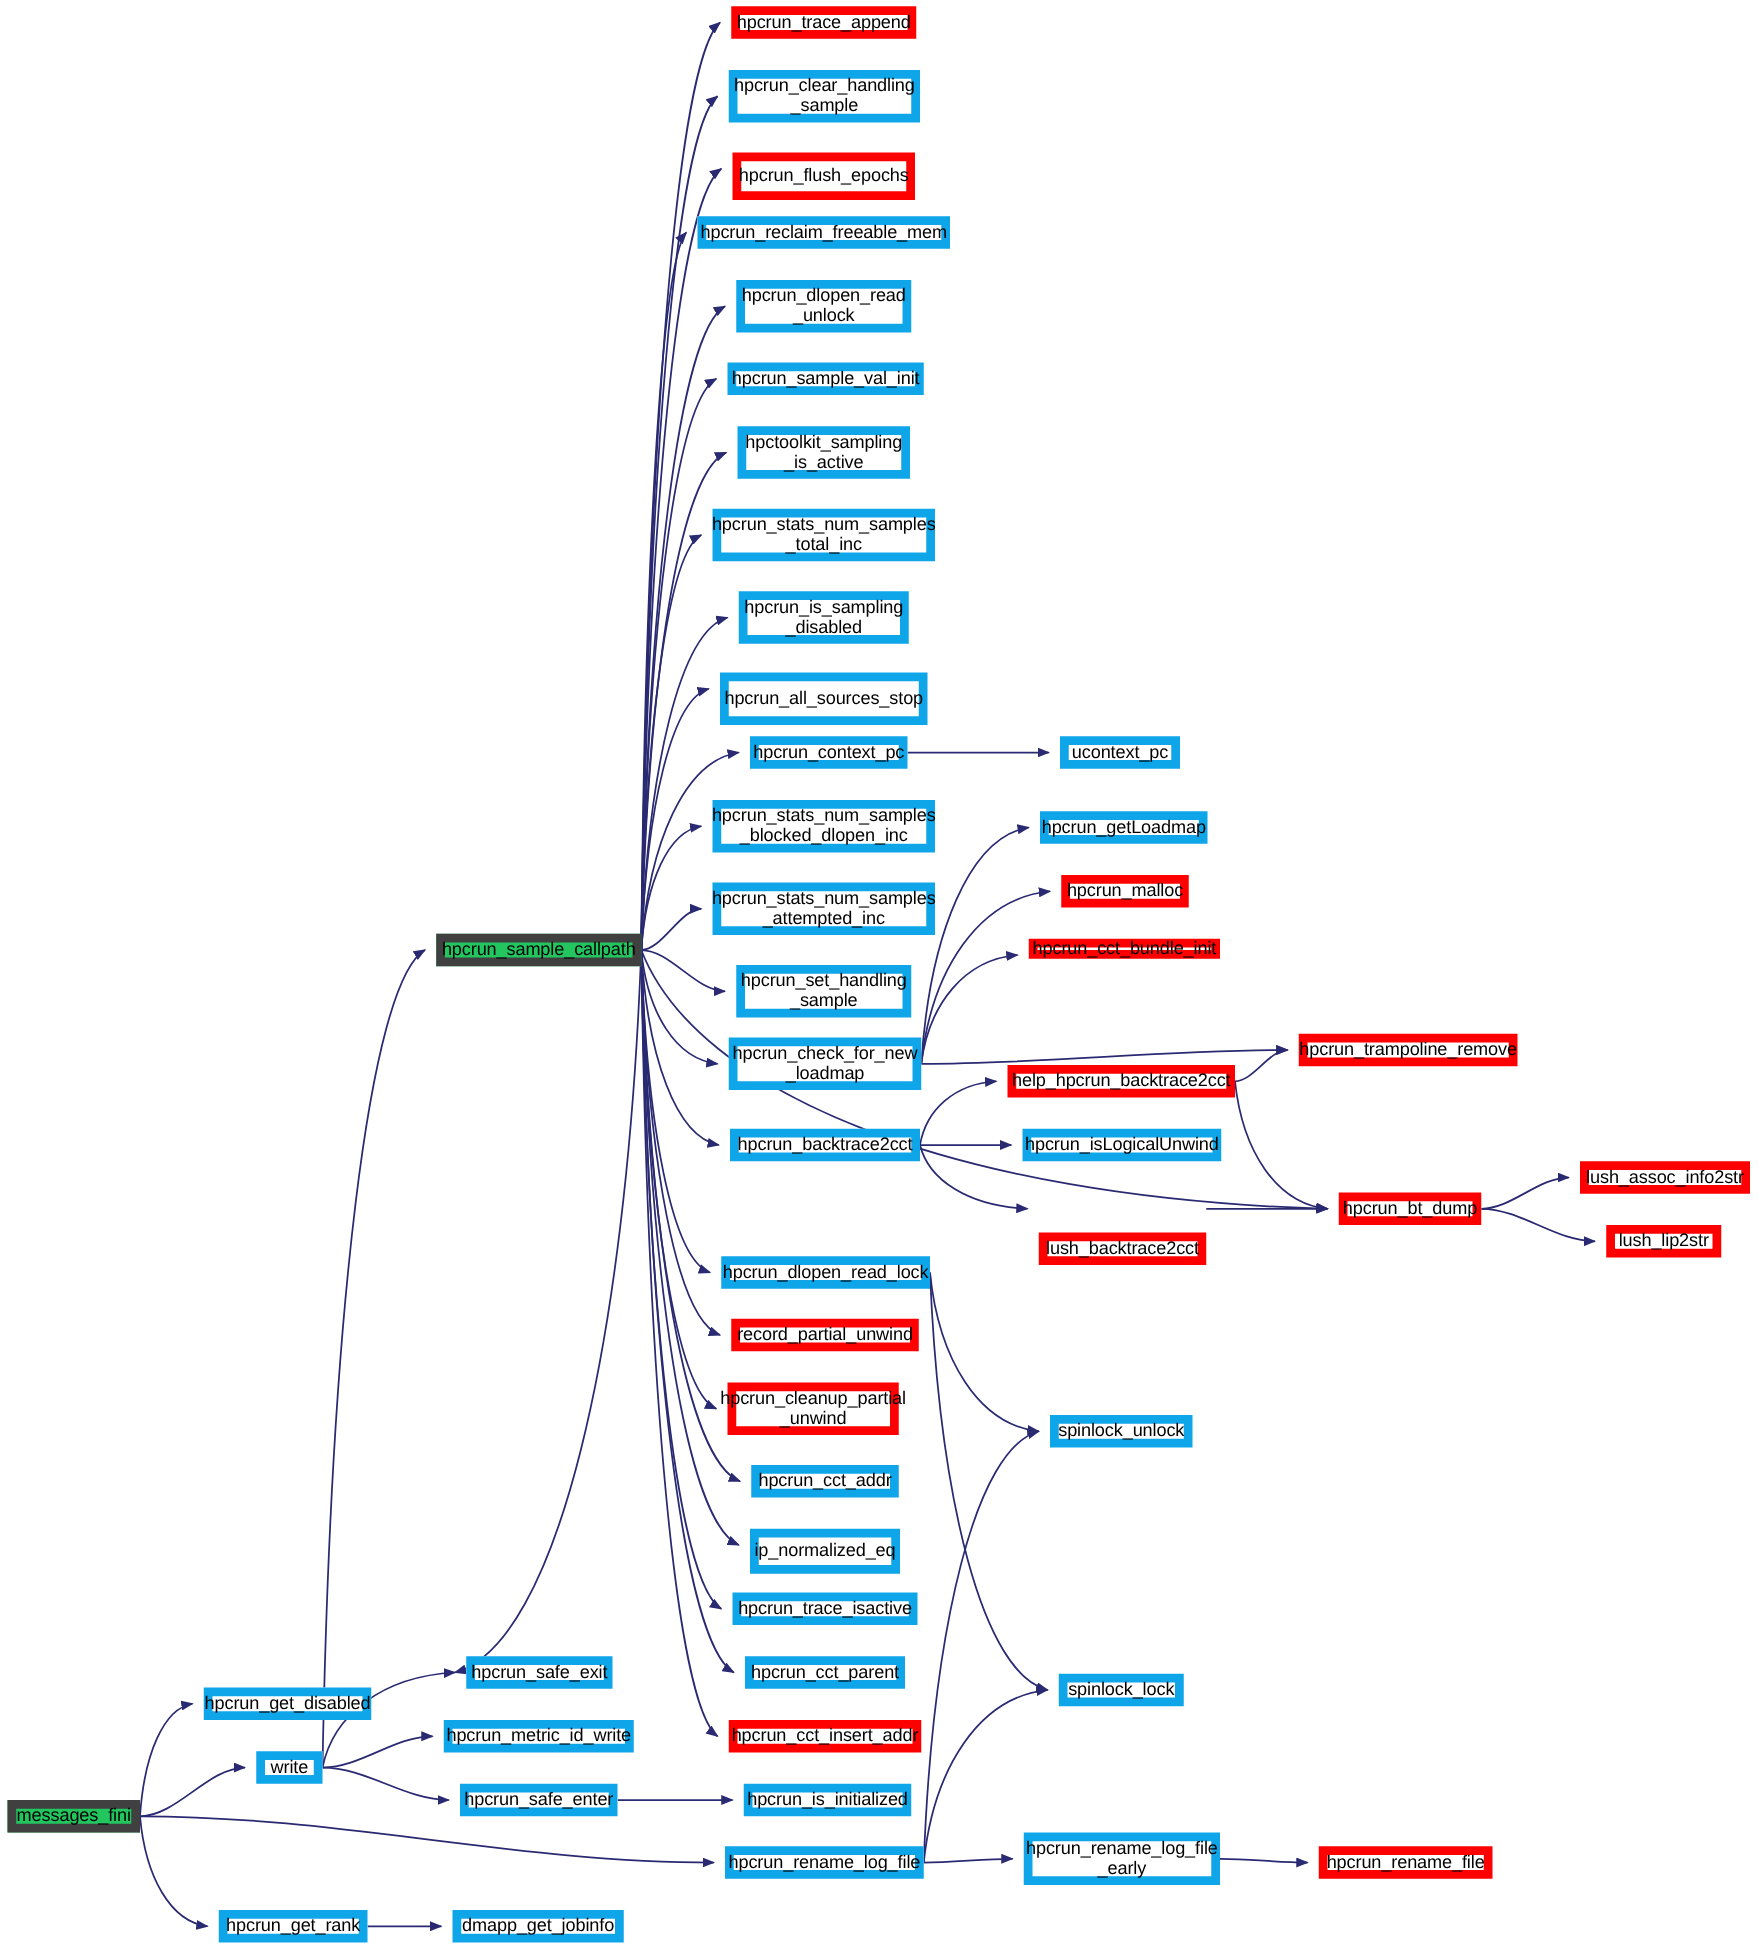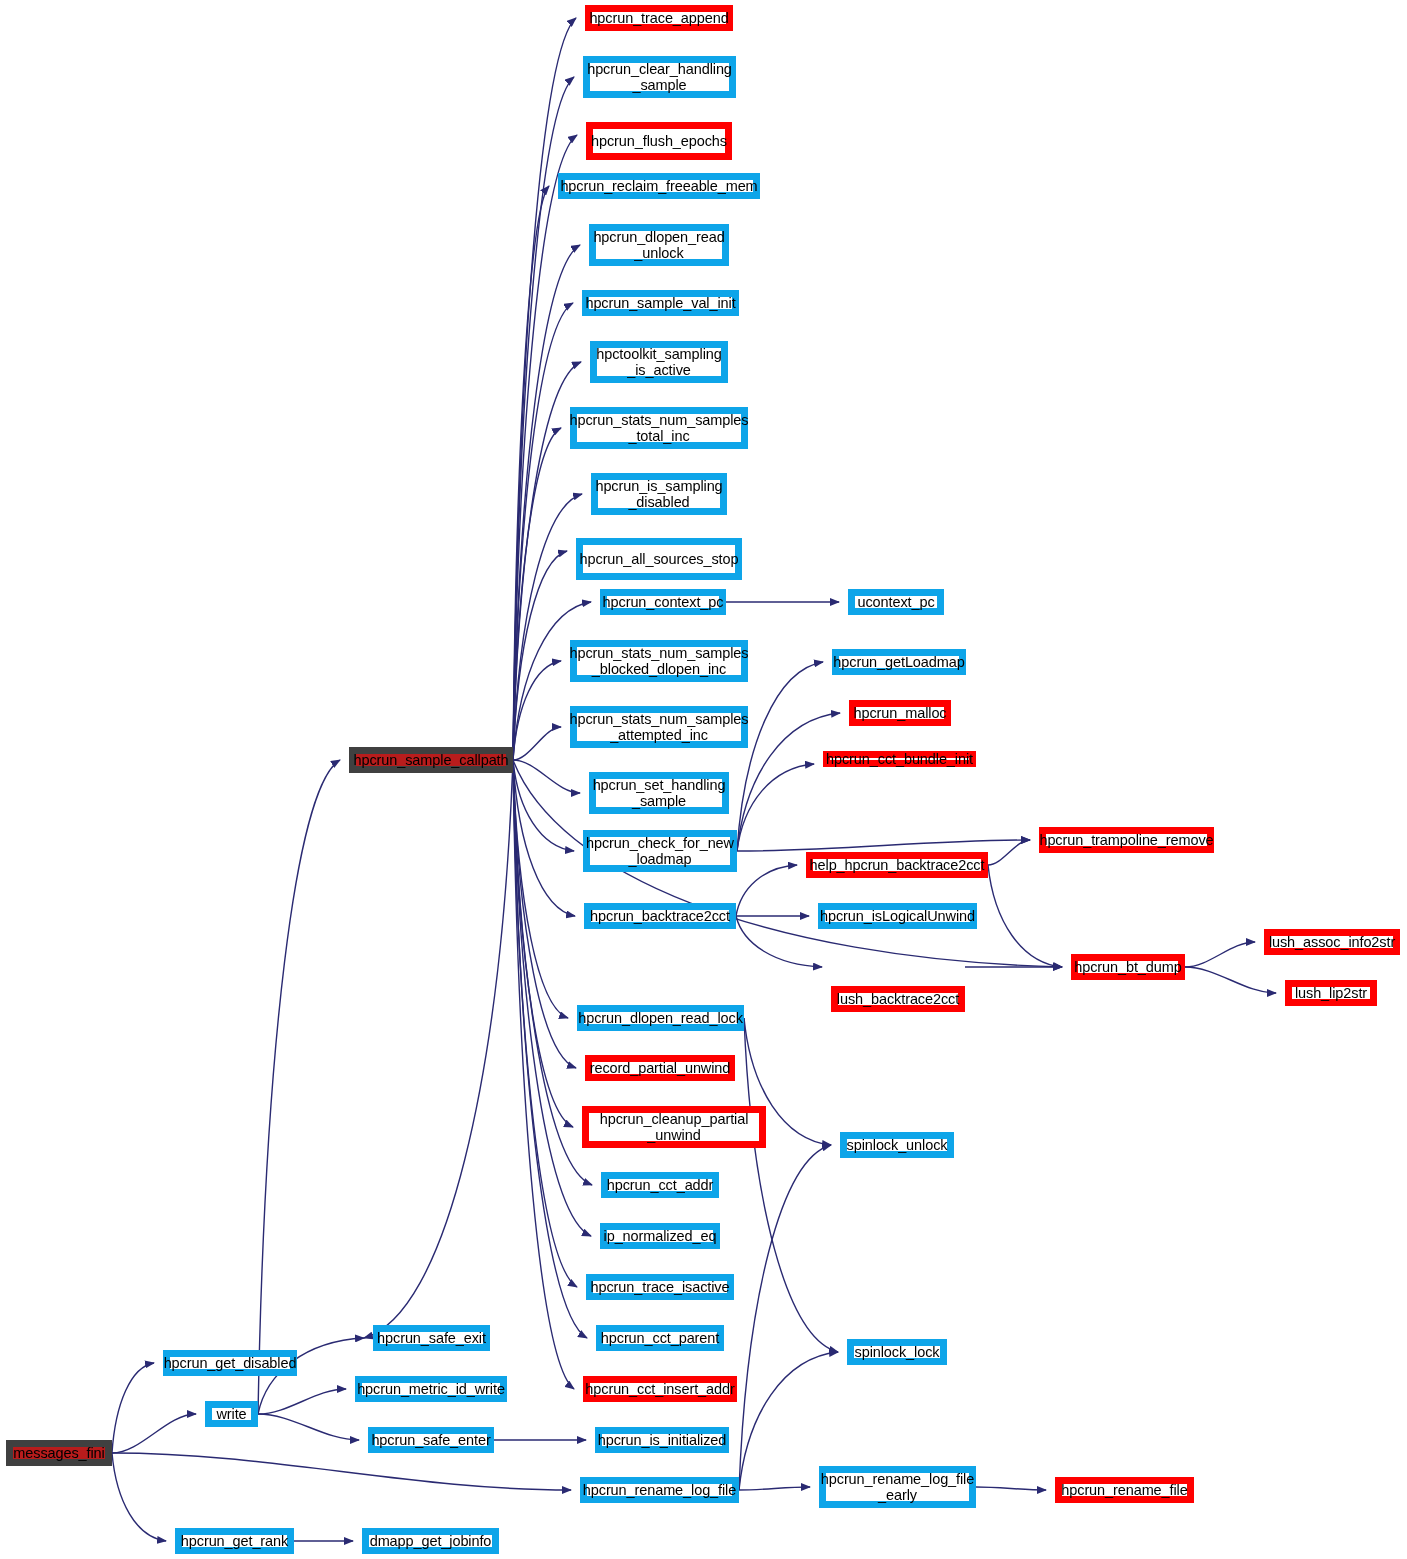--- a/index.html
+++ b/index.html
@@ -37,21 +37,21 @@
     align-items: center;
     justify-content: center;
     text-align: center;
     white-space: pre-line;
     letter-spacing: -0.1px;
   }
   .node.red {
     border-color: #ff0000;
   }
   .node.root {
-    background: #b91c1c;
+    background: #22c55e;
     border-color: #404040;
   }
 </style>
 </head>
 <body>
 
 <div id="graph">
   <svg id="edges" viewBox="0 0 1407 1559">
     <defs>
       <marker id="arrow" markerWidth="10" markerHeight="8" refX="9" refY="4" orient="auto" markerUnits="userSpaceOnUse">
@@ -149,25 +149,25 @@
       <div class="node red" style="left: 1039px; top: 827px; width: 175px; height: 26px;">hpcrun_trampoline_remove</div>
       <div class="node red" style="left: 806px; top: 852px; width: 182px; height: 26px;">help_hpcrun_backtrace2cct</div>
       <div class="node" style="left: 584px; top: 903px; width: 152px; height: 26px;">hpcrun_backtrace2cct</div>
       <div class="node" style="left: 818px; top: 903px; width: 159px; height: 26px;">hpcrun_isLogicalUnwind</div>
       <div class="node red" style="left: 1264px; top: 929px; width: 136px; height: 26px;">lush_assoc_info2str</div>
       <div class="node red" style="left: 831px; top: 986px; width: 134px; height: 26px;">lush_backtrace2cct</div>
       <div class="node red" style="left: 1071px; top: 954px; width: 114px; height: 26px;">hpcrun_bt_dump</div>
       <div class="node red" style="left: 1285px; top: 980px; width: 92px; height: 26px;">lush_lip2str</div>
       <div class="node" style="left: 577px; top: 1005px; width: 167px; height: 26px;">hpcrun_dlopen_read_lock</div>
       <div class="node red" style="left: 585px; top: 1055px; width: 150px; height: 26px;">record_partial_unwind</div>
-      <div class="node red" style="left: 582px; top: 1106px; width: 184px; height: 42px;">hpcrun_cleanup_partial
+      <div class="node red" style="left: 582px; top: 1106px; width: 137px; height: 42px;">hpcrun_cleanup_partial
 _unwind</div>
       <div class="node" style="left: 840px; top: 1132px; width: 114px; height: 26px;">spinlock_unlock</div>
       <div class="node" style="left: 601px; top: 1172px; width: 118px; height: 26px;">hpcrun_cct_addr</div>
-      <div class="node" style="left: 600px; top: 1223px; width: 120px; height: 26px; text-align: right;">ip_normalized_eq</div>
+      <div class="node" style="left: 600px; top: 1223px; width: 120px; height: 36px; text-align: right;">ip_normalized_eq</div>
       <div class="node" style="left: 586px; top: 1274px; width: 148px; height: 26px;">hpcrun_trace_isactive</div>
       <div class="node" style="left: 373px; top: 1325px; width: 117px; height: 26px;">hpcrun_safe_exit</div>
       <div class="node" style="left: 596px; top: 1325px; width: 128px; height: 26px;">hpcrun_cct_parent</div>
       <div class="node" style="left: 847px; top: 1339px; width: 100px; height: 26px;">spinlock_lock</div>
       <div class="node" style="left: 163px; top: 1350px; width: 134px; height: 26px;">hpcrun_get_disabled</div>
       <div class="node" style="left: 355px; top: 1376px; width: 152px; height: 26px;">hpcrun_metric_id_write</div>
       <div class="node red" style="left: 583px; top: 1376px; width: 154px; height: 26px;">hpcrun_cct_insert_addr</div>
       <div class="node" style="left: 205px; top: 1401px; width: 53px; height: 26px;">write</div>
       <div class="node" style="left: 368px; top: 1427px; width: 126px; height: 26px;">hpcrun_safe_enter</div>
       <div class="node" style="left: 595px; top: 1427px; width: 134px; height: 26px;">hpcrun_is_initialized</div>

